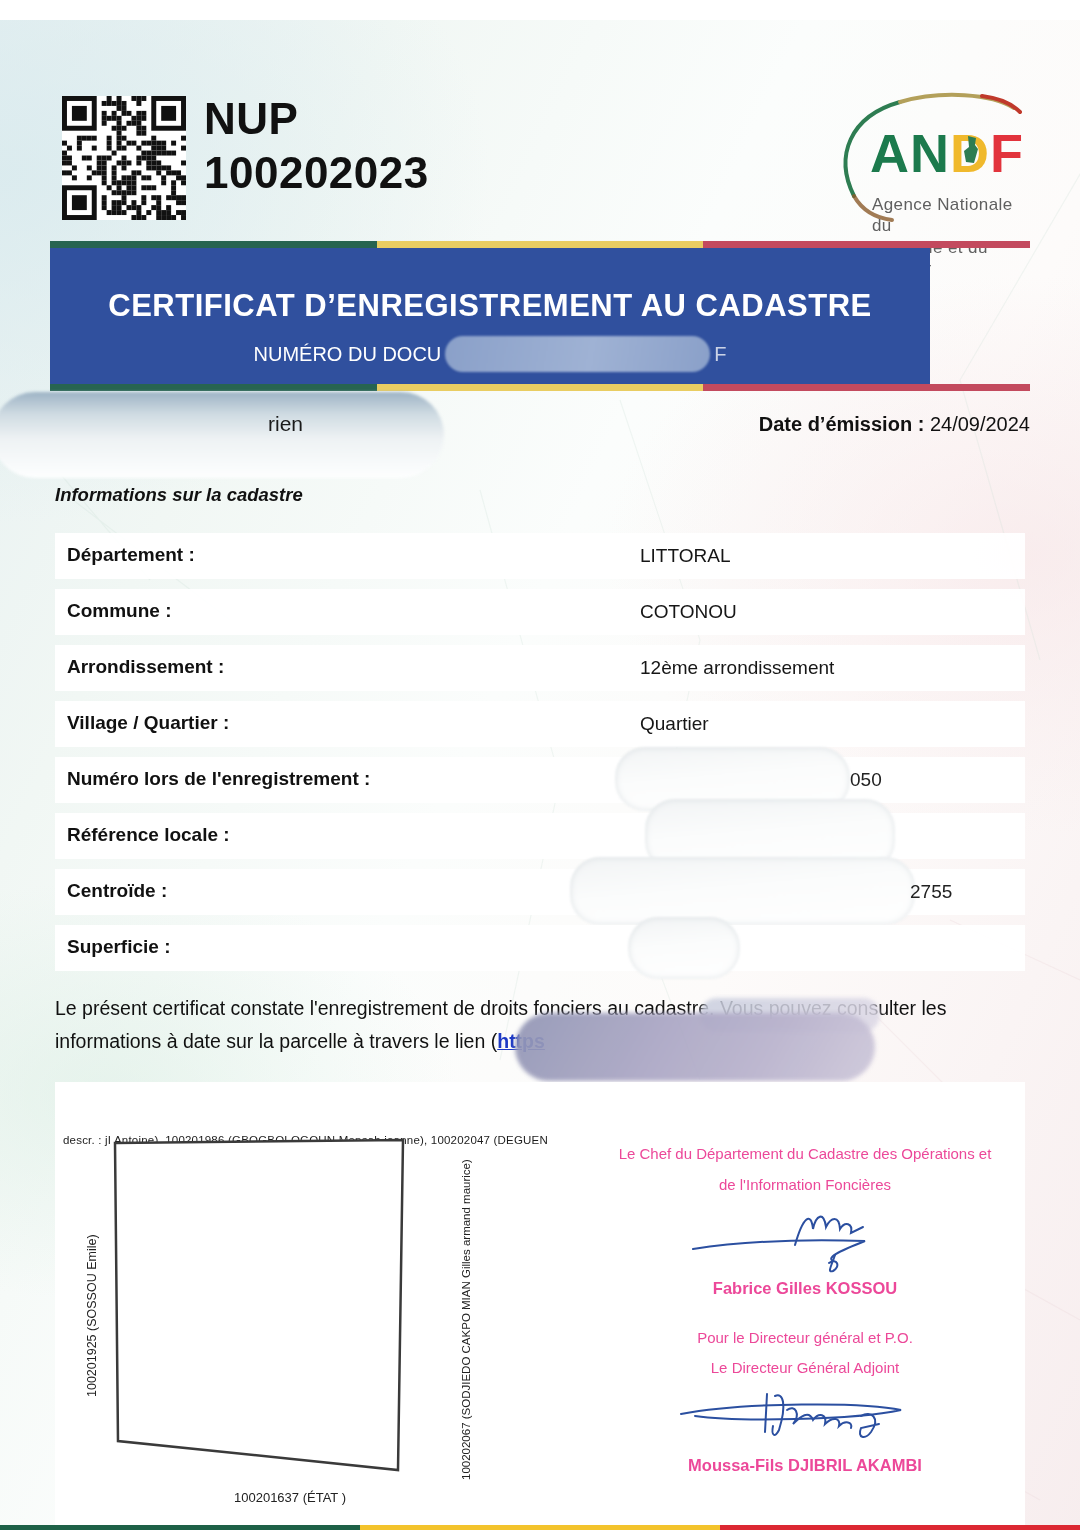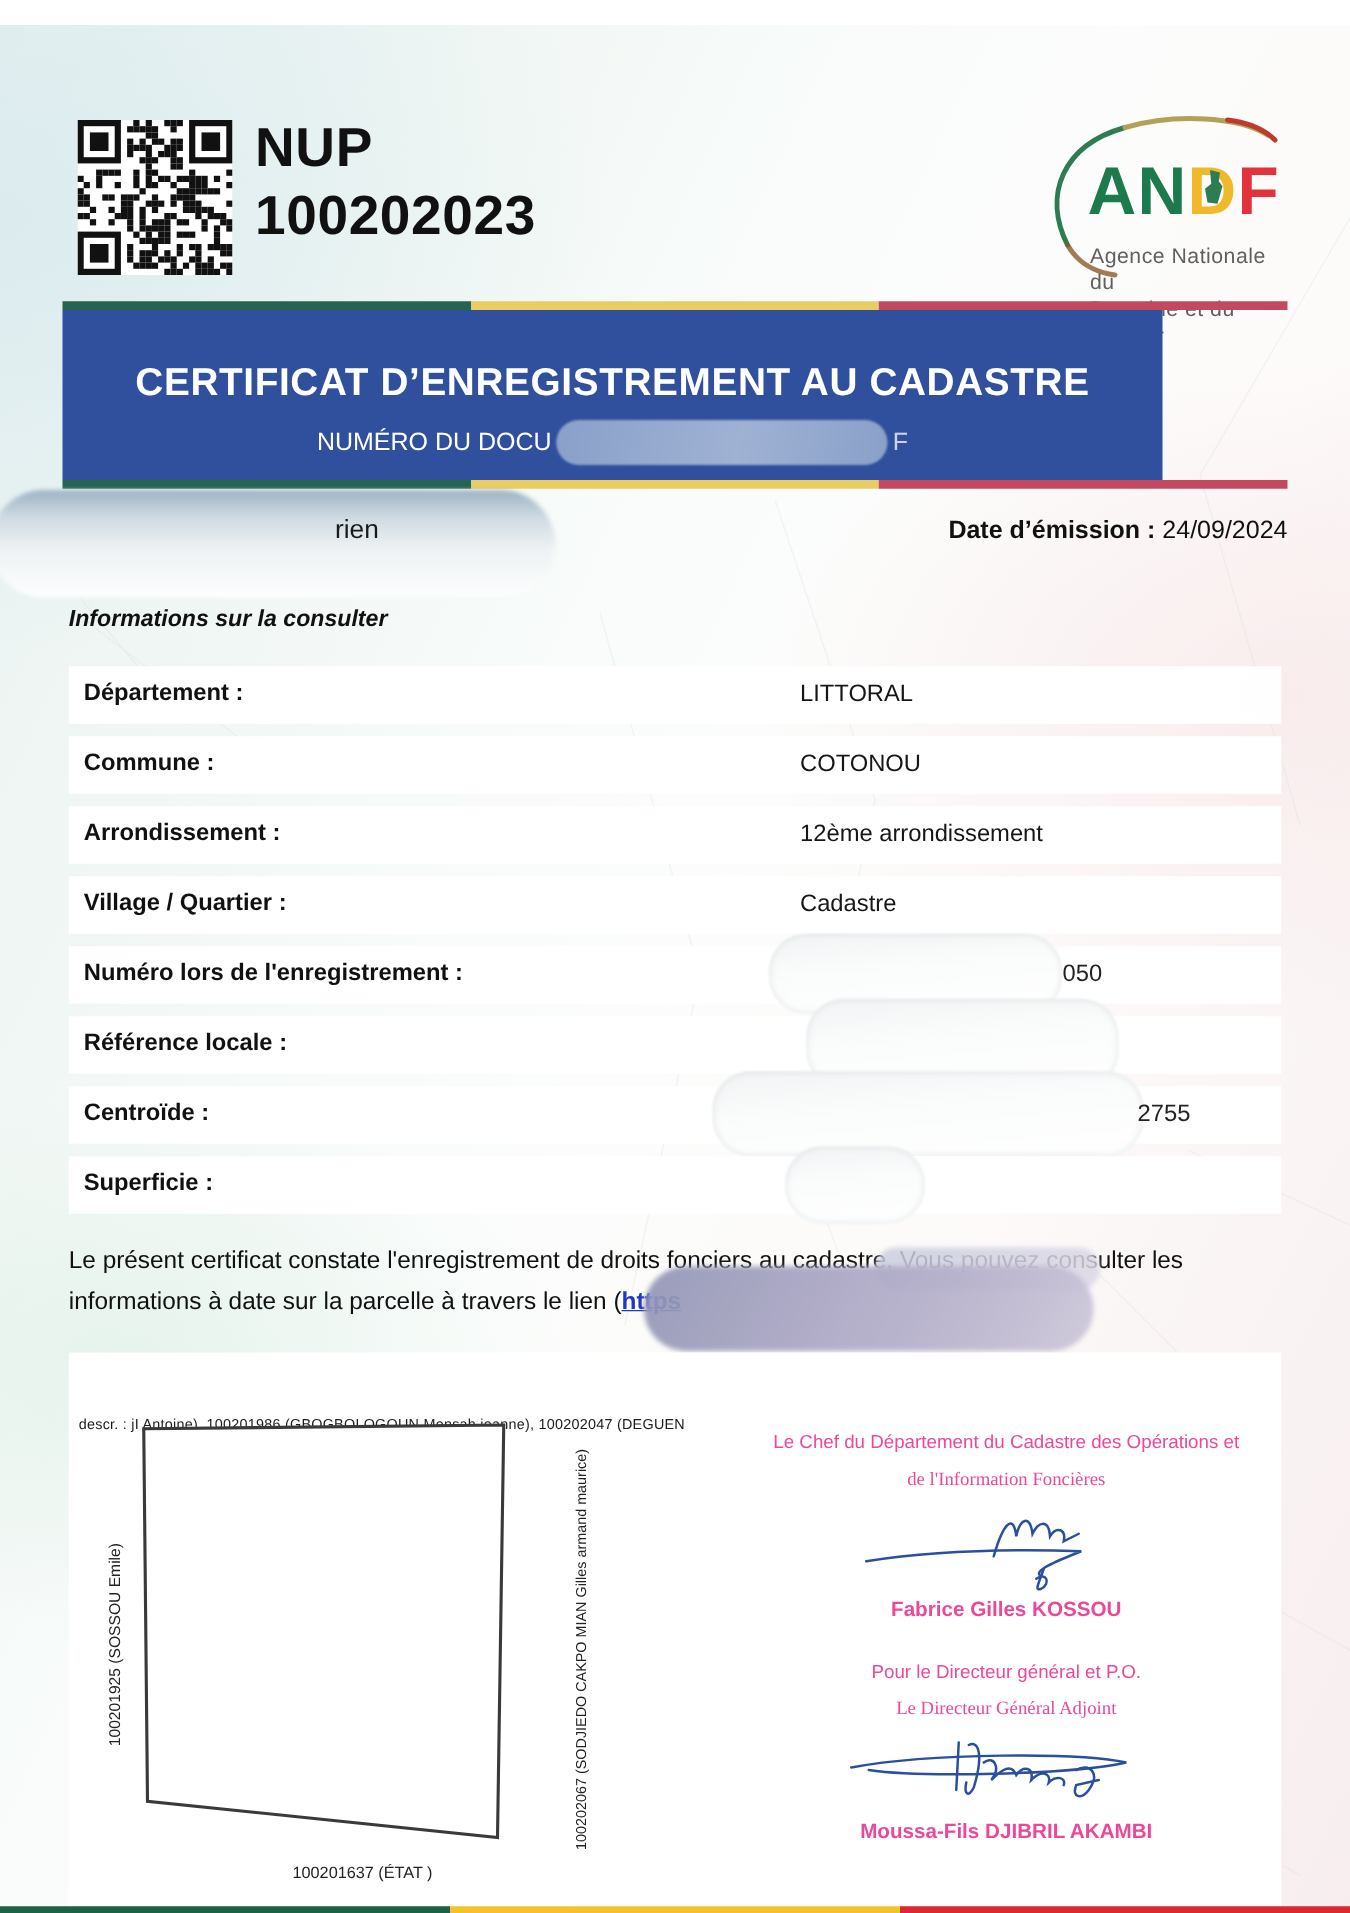--- a/index.html
+++ b/index.html
@@ -73,21 +73,21 @@
   .card .top-neighbors { position:absolute; left:8px; top:52px; font-size:11.5px; color:#1c1c1c; letter-spacing:.2px; white-space:nowrap; overflow:hidden; width:640px; }
   .card svg.parcel { position:absolute; left:45px; top:48px; }
   .left-neighbor { position:absolute; left:30px; top:315px; font-size:12.5px; color:#222;
     transform:rotate(-90deg); transform-origin:left top; white-space:nowrap; }
   .right-neighbor { position:absolute; left:405px; top:398px; font-size:11.5px; color:#222;
     transform:rotate(-90deg); transform-origin:left top; white-space:nowrap; }
   .bottom-neighbor { position:absolute; left:125px; top:408px; width:220px; text-align:center; font-size:13px; color:#222; }
 
   .sign-col { position:absolute; left:530px; top:62px; width:440px; text-align:center; color:#ec4899; }
   .sign-col .t1 { font-size:15px; line-height:1.3; }
-  .sign-col .t2 { font-size:15px; margin-top:12px;font-family:Liberation Serif, serif; }
+  .sign-col .t2 { font-size:15px; margin-top:12px; }
   .sign-col .name { font-size:16.5px; font-weight:bold; }
   .sig-svg { display:block; margin:4px auto; } .gap2 { height:30px; }
 
   
   .footer-stripe { position:absolute; left:0; top:1505px; width:1080px; height:15px; display:flex; }
   .footer-stripe > div { flex:1 1 0; }
   .f-green { background:#1e6147; } .f-yellow { background:#f3c32c; } .f-red { background:#dc2832; }
   .footer-edge { position:absolute; left:0; top:1520px; width:1080px; height:10px; background:#e4e2e6; }
 </style>
 </head>
@@ -376,37 +376,37 @@
       <div class="s-red"></div>
   </div>
 
   <div class="holder-blob"></div>
   <div class="holder-fragment">rien</div>
   <div class="date-line">
     <b>Date d’émission :</b>
     <span>24/09/2024</span>
   </div>
 
-  <div class="section-title">Informations sur la consulter</div>
+  <div class="section-title">Informations sur la cadastre</div>
 
   <div class="row" style="top:513px">
     <span class="lbl">Département :</span>
     <span class="val">LITTORAL</span>
   </div>
   <div class="row" style="top:569px">
     <span class="lbl">Commune :</span>
     <span class="val">COTONOU</span>
   </div>
   <div class="row" style="top:625px">
     <span class="lbl">Arrondissement :</span>
     <span class="val">12ème arrondissement</span>
   </div>
   <div class="row" style="top:681px">
     <span class="lbl">Village / Quartier :</span>
-    <span class="val">Cadastre</span>
+    <span class="val">Quartier</span>
   </div>
   <div class="row" style="top:737px">
     <span class="lbl">Numéro lors de l'enregistrement :</span>
     <span class="blob" style="left:560px; top:-10px; width:235px; height:64px;"></span>
     <span class="frag" style="left:795px">050</span>
   </div>
   <div class="row" style="top:793px">
     <span class="lbl">Référence locale :</span>
     <span class="blob" style="left:590px; top:-14px; width:250px; height:72px;"></span>
   </div>

